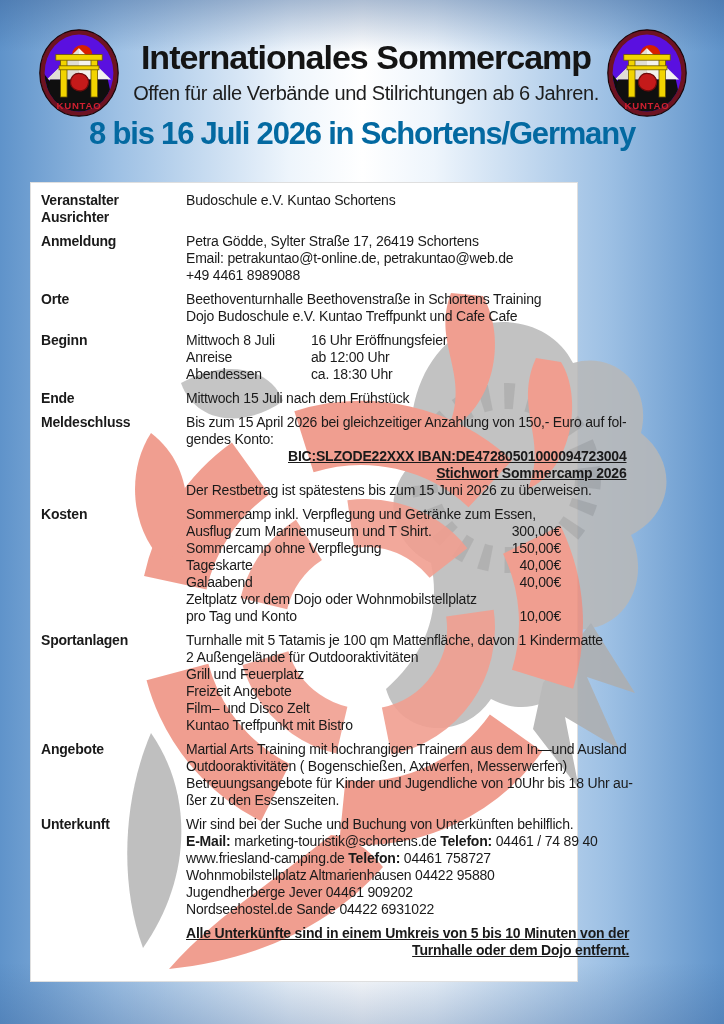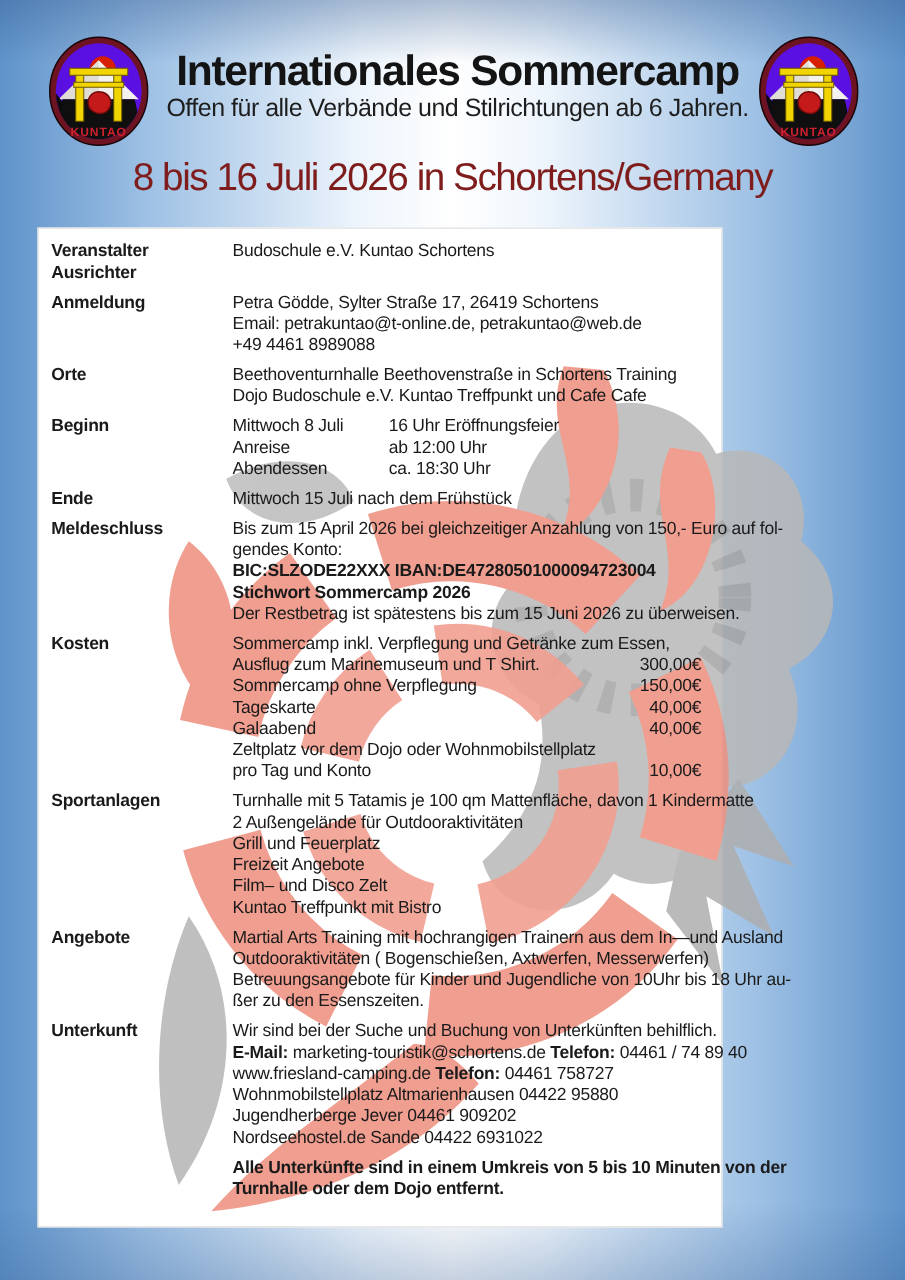--- a/index.html
+++ b/index.html
@@ -10,35 +10,35 @@
     background:
       linear-gradient(to bottom, rgba(52,92,146,.40) 0%, rgba(52,92,146,0) 5%, rgba(52,92,146,0) 94%, rgba(52,92,146,.28) 100%),
       linear-gradient(to right, #5f93ca 0%, #9dc0e4 16%, #eef5fc 40%, #ffffff 50%, #eef5fc 60%, #9dc0e4 84%, #5f93ca 100%);
   }
   .header{position:relative;height:108px;}
   .logo{position:absolute;top:27px;width:80px;height:92px;}
   .logo-left{left:39px;}
   .logo-right{right:37px;}
   .title-block{text-align:center;padding-top:40px;padding-left:8px;}
   .main-title{font-size:34px;font-weight:bold;letter-spacing:-1px;line-height:1.05;color:#141414;}
-  .sub-title{font-size:20px;letter-spacing:-.4px;color:#1d1d1d;margin-top:0;}
-  .date-heading{text-align:center;font-size:31px;font-weight:normal;letter-spacing:-1.2px;color:#7f1d1d;margin-top:16px;}
+  .sub-title{font-size:20px;letter-spacing:-.4px;color:#1d1d1d;margin-top:6px;}
+  .date-heading{text-align:center;font-size:31px;font-weight:bold;letter-spacing:-1.2px;color:#0369a1;margin-top:8px;}
   .content-box{
     position:absolute;left:30px;top:182px;width:548px;height:800px;
     background:#ffffff;border:1px solid #dfdfdf;box-sizing:border-box;
     padding:9px 16px 0 10px;
   }
   .watermark{position:absolute;left:0;top:0;width:662px;height:800px;pointer-events:none;}
   .doc-body{position:relative;z-index:1;font-size:14px;line-height:17px;letter-spacing:-.2px;}
   .section{display:grid;grid-template-columns:145px 1fr;margin-bottom:7px;}
   .cell-label{font-weight:bold;white-space:nowrap;}
   .line{white-space:nowrap;overflow:hidden;}
   .two-col{display:grid;grid-template-columns:125px 1fr;}
   .price-row{display:flex;justify-content:space-between;white-space:nowrap;}
-  .center-bold{text-align:left;font-weight:bold;white-space:nowrap;}
+  .center-bold{text-align:right;font-weight:bold;white-space:nowrap;text-decoration:underline;}
   .bold{font-weight:bold;}
   .footer-note{margin-top:2px;}
   .logo-text{font-weight:bold;letter-spacing:1px;}
 </style>
 </head>
 <body>
 
 <div class="header">
   <svg class="logo logo-left" viewBox="0 0 100 110">
     <defs>

